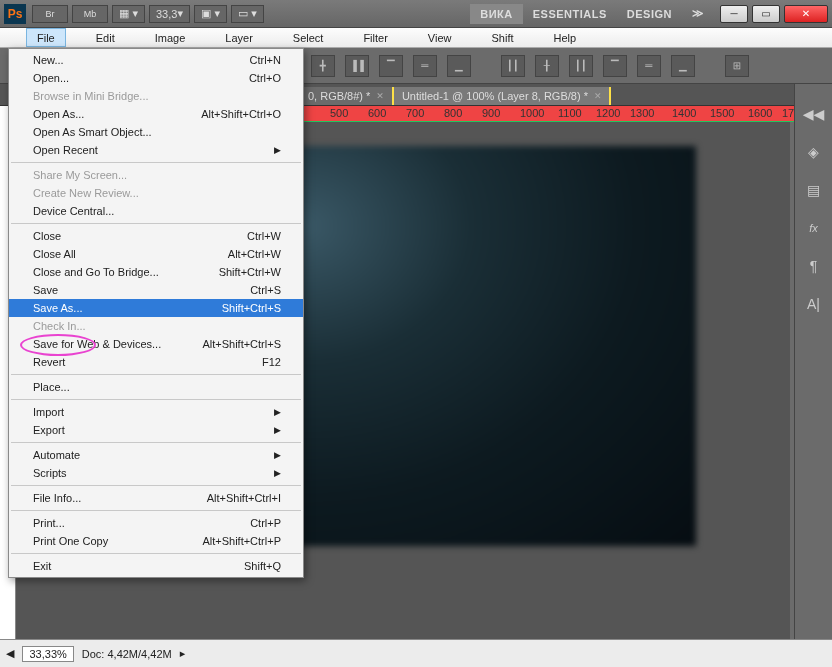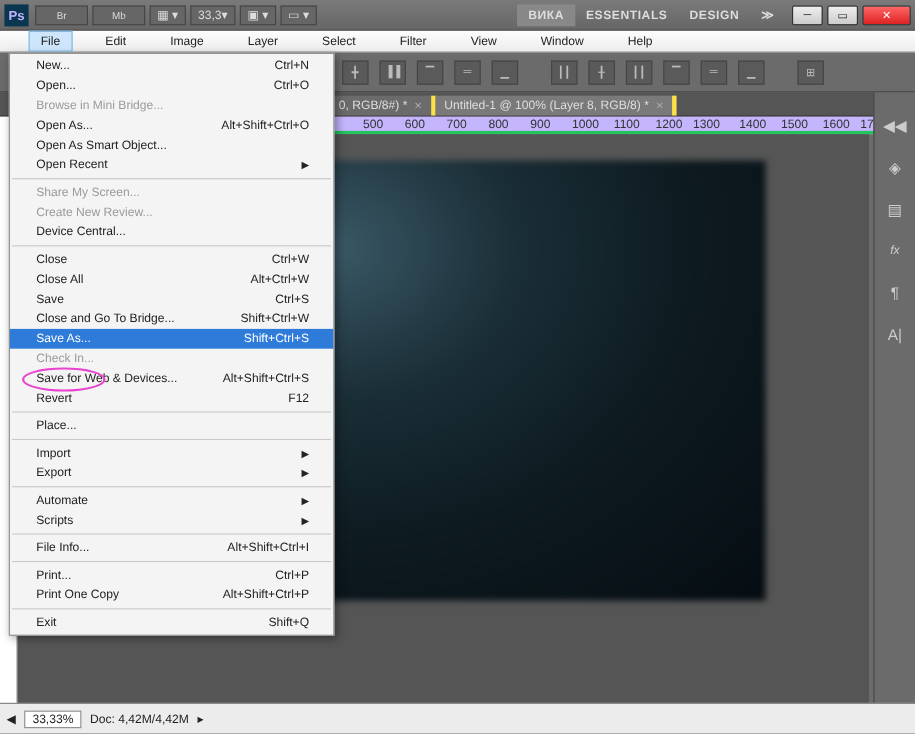--- a/index.html
+++ b/index.html
@@ -1,42 +1,42 @@
 <!DOCTYPE html>
 <html><head>
 <meta charset="utf-8">
 <style>
 * { margin: 0; padding: 0; box-sizing: border-box; font-family: Tahoma, Arial, sans-serif; font-size: 11px; }
 body { background: #6b6b6b; width: 832px; height: 667px; overflow: hidden; position: relative; }
 
 .titlebar { height: 28px; background: linear-gradient(#7a7a7a,#666); display: flex; align-items: center; padding: 0 4px; border-bottom: 1px solid #444; }
-.titlebar .ps-logo { width: 22px; height: 20px; background: #0a3650; color: #c4b5fd; font-weight: bold; font-size: 12px; display: flex; align-items: center; justify-content: center; border-radius: 0; margin-right: 6px; }
-.titlebar .tb-btn { width: 48px; height: 18px; background: #666; border: 1px solid #444; margin-right: 4px; display: flex; align-items: center; justify-content: center; color: #ddd; font-size: 9px; }
+.titlebar .ps-logo { width: 22px; height: 20px; background: #0a3650; color: #f97316; font-weight: bold; font-size: 12px; display: flex; align-items: center; justify-content: center; border-radius: 0; margin-right: 6px; }
+.titlebar .tb-btn { width: 36px; height: 18px; background: #666; border: 1px solid #444; margin-right: 4px; display: flex; align-items: center; justify-content: center; color: #ddd; font-size: 9px; }
 .titlebar .tb-dd { padding: 0 6px; height: 18px; background: #666; border: 1px solid #444; margin-right: 4px; display: flex; align-items: center; color: #ddd; }
 .titlebar .spacer { flex: 1; }
 .titlebar .ws-btn { padding: 4px 10px; color: #ddd; font-weight: bold; font-size: 11px; letter-spacing: 0.5px; }
 .titlebar .ws-btn.active { background: #888; }
 .titlebar .win-btns { display: flex; gap: 4px; margin-left: 6px; }
 .titlebar .win-btn { width: 28px; height: 18px; border: 1px solid #333; display: flex; align-items: center; justify-content: center; color: #222; font-size: 10px; background: linear-gradient(#eee,#ccc); border-radius: 2px; }
 .titlebar .win-btn.close { background: linear-gradient(#f66,#d22); color: #fff; width: 44px; }
 
 .menubar { height: 20px; background: linear-gradient(#fdfdfd,#ececec); display: flex; align-items: center; border-bottom: 1px solid #aaa; padding-left: 6px; }
 .menubar .menu { padding: 0 10px; height: 100%; display: flex; align-items: center; color: #222; cursor: default; margin-left: 20px; }
 .menubar .menu.open { background: #cde6fb; border: 1px solid #7ab5e0; }
 
 .optionsbar { height: 36px; background: #6b6b6b; display: flex; align-items: center; padding-left: 10px; gap: 6px; border-bottom: 1px solid #444; }
 .optionsbar .lbl { color: #ddd; margin-left: 200px; }
 .optionsbar .ob-icon { width: 24px; height: 22px; background: #5a5a5a; border: 1px solid #444; margin-left: 4px; display: flex; align-items: center; justify-content: center; color: #bbb; font-size: 10px; }
 
 .tabs-row { height: 22px; background: #555; display: flex; align-items: flex-end; padding-left: 300px; border-bottom: 1px solid #333; }
-.tabs-row .tab { padding: 3px 8px; background: #6b6b6b; color: #ddd; font-size: 10px; border-right: 4px solid #fde047; display: flex; align-items: center; gap: 6px; }
+.tabs-row .tab { padding: 3px 8px; background: #6b6b6b; color: #ddd; font-size: 10px; border-right: 2px solid #fde047; display: flex; align-items: center; gap: 6px; }
 .tabs-row .tab.active { background: #7a7a7a; }
 .tabs-row .tab .x { color: #aaa; font-size: 9px; }
 
-.ruler-h { height: 16px; background: #c4b5fd; border-bottom: 3px solid #22c55e; position: relative; color: #333; font-size: 8px; overflow: hidden; margin-left: 16px; }
+.ruler-h { height: 16px; background: #ef4444; border-bottom: 1px solid #22c55e; position: relative; color: #333; font-size: 8px; overflow: hidden; margin-left: 16px; }
 .ruler-h span { position: absolute; top: 1px; }
 
 .canvas-area { position: absolute; top: 122px; left: 16px; right: 42px; bottom: 28px; background: #555; overflow: hidden; }
 .canvas-img { position: absolute; top: 24px; left: 120px; width: 560px; height: 400px; background: radial-gradient(ellipse at 30% 20%, #3a5866 0%, #1a2e36 30%, #0d1a20 60%, #060d12 100%); filter: blur(3px); }
 
 .right-panel { position: absolute; top: 84px; right: 0; width: 38px; bottom: 28px; background: #6b6b6b; border-left: 1px solid #444; display: flex; flex-direction: column; align-items: center; padding-top: 20px; gap: 18px; }
 .right-panel .rp-icon { width: 20px; height: 20px; color: #ccc; display: flex; align-items: center; justify-content: center; font-size: 14px; }
 
 .statusbar { position: absolute; bottom: 0; left: 0; right: 0; height: 28px; background: #ececec; border-top: 1px solid #888; display: flex; align-items: center; padding-left: 6px; color: #222; gap: 8px; }
 .statusbar .zoom-box { background: #fff; border: 1px solid #888; padding: 1px 6px; }
@@ -76,21 +76,21 @@
 </div>
 
 <div class="menubar">
   <div class="menu open">File</div>
   <div class="menu">Edit</div>
   <div class="menu">Image</div>
   <div class="menu">Layer</div>
   <div class="menu">Select</div>
   <div class="menu">Filter</div>
   <div class="menu">View</div>
-  <div class="menu">Window</div>
+  <div class="menu">Shift</div>
   <div class="menu">Help</div>
 </div>
 
 <div class="optionsbar">
   <span class="lbl">rm Controls</span>
   <div class="ob-icon">▌▌</div>
   <div class="ob-icon">╋</div>
   <div class="ob-icon">▐▐</div>
   <div class="ob-icon">▔</div>
   <div class="ob-icon">═</div>
@@ -199,26 +199,26 @@
     <div class="sep"></div>
     <div class="item">
       <span>Close</span>
       <span>Ctrl+W</span>
     </div>
     <div class="item">
       <span>Close All</span>
       <span>Alt+Ctrl+W</span>
     </div>
     <div class="item">
+      <span>Close and Go To Bridge...</span>
+      <span>Shift+Ctrl+W</span>
+    </div>
+    <div class="item">
       <span>Save</span>
       <span>Ctrl+S</span>
-    </div>
-    <div class="item">
-      <span>Close and Go To Bridge...</span>
-      <span>Shift+Ctrl+W</span>
     </div>
     <div class="item highlight">
       <span>Save As...</span>
       <span>Shift+Ctrl+S</span>
     </div>
     <div class="item disabled">
       <span>Check In...</span>
       <span></span>
     </div>
     <div class="item">

